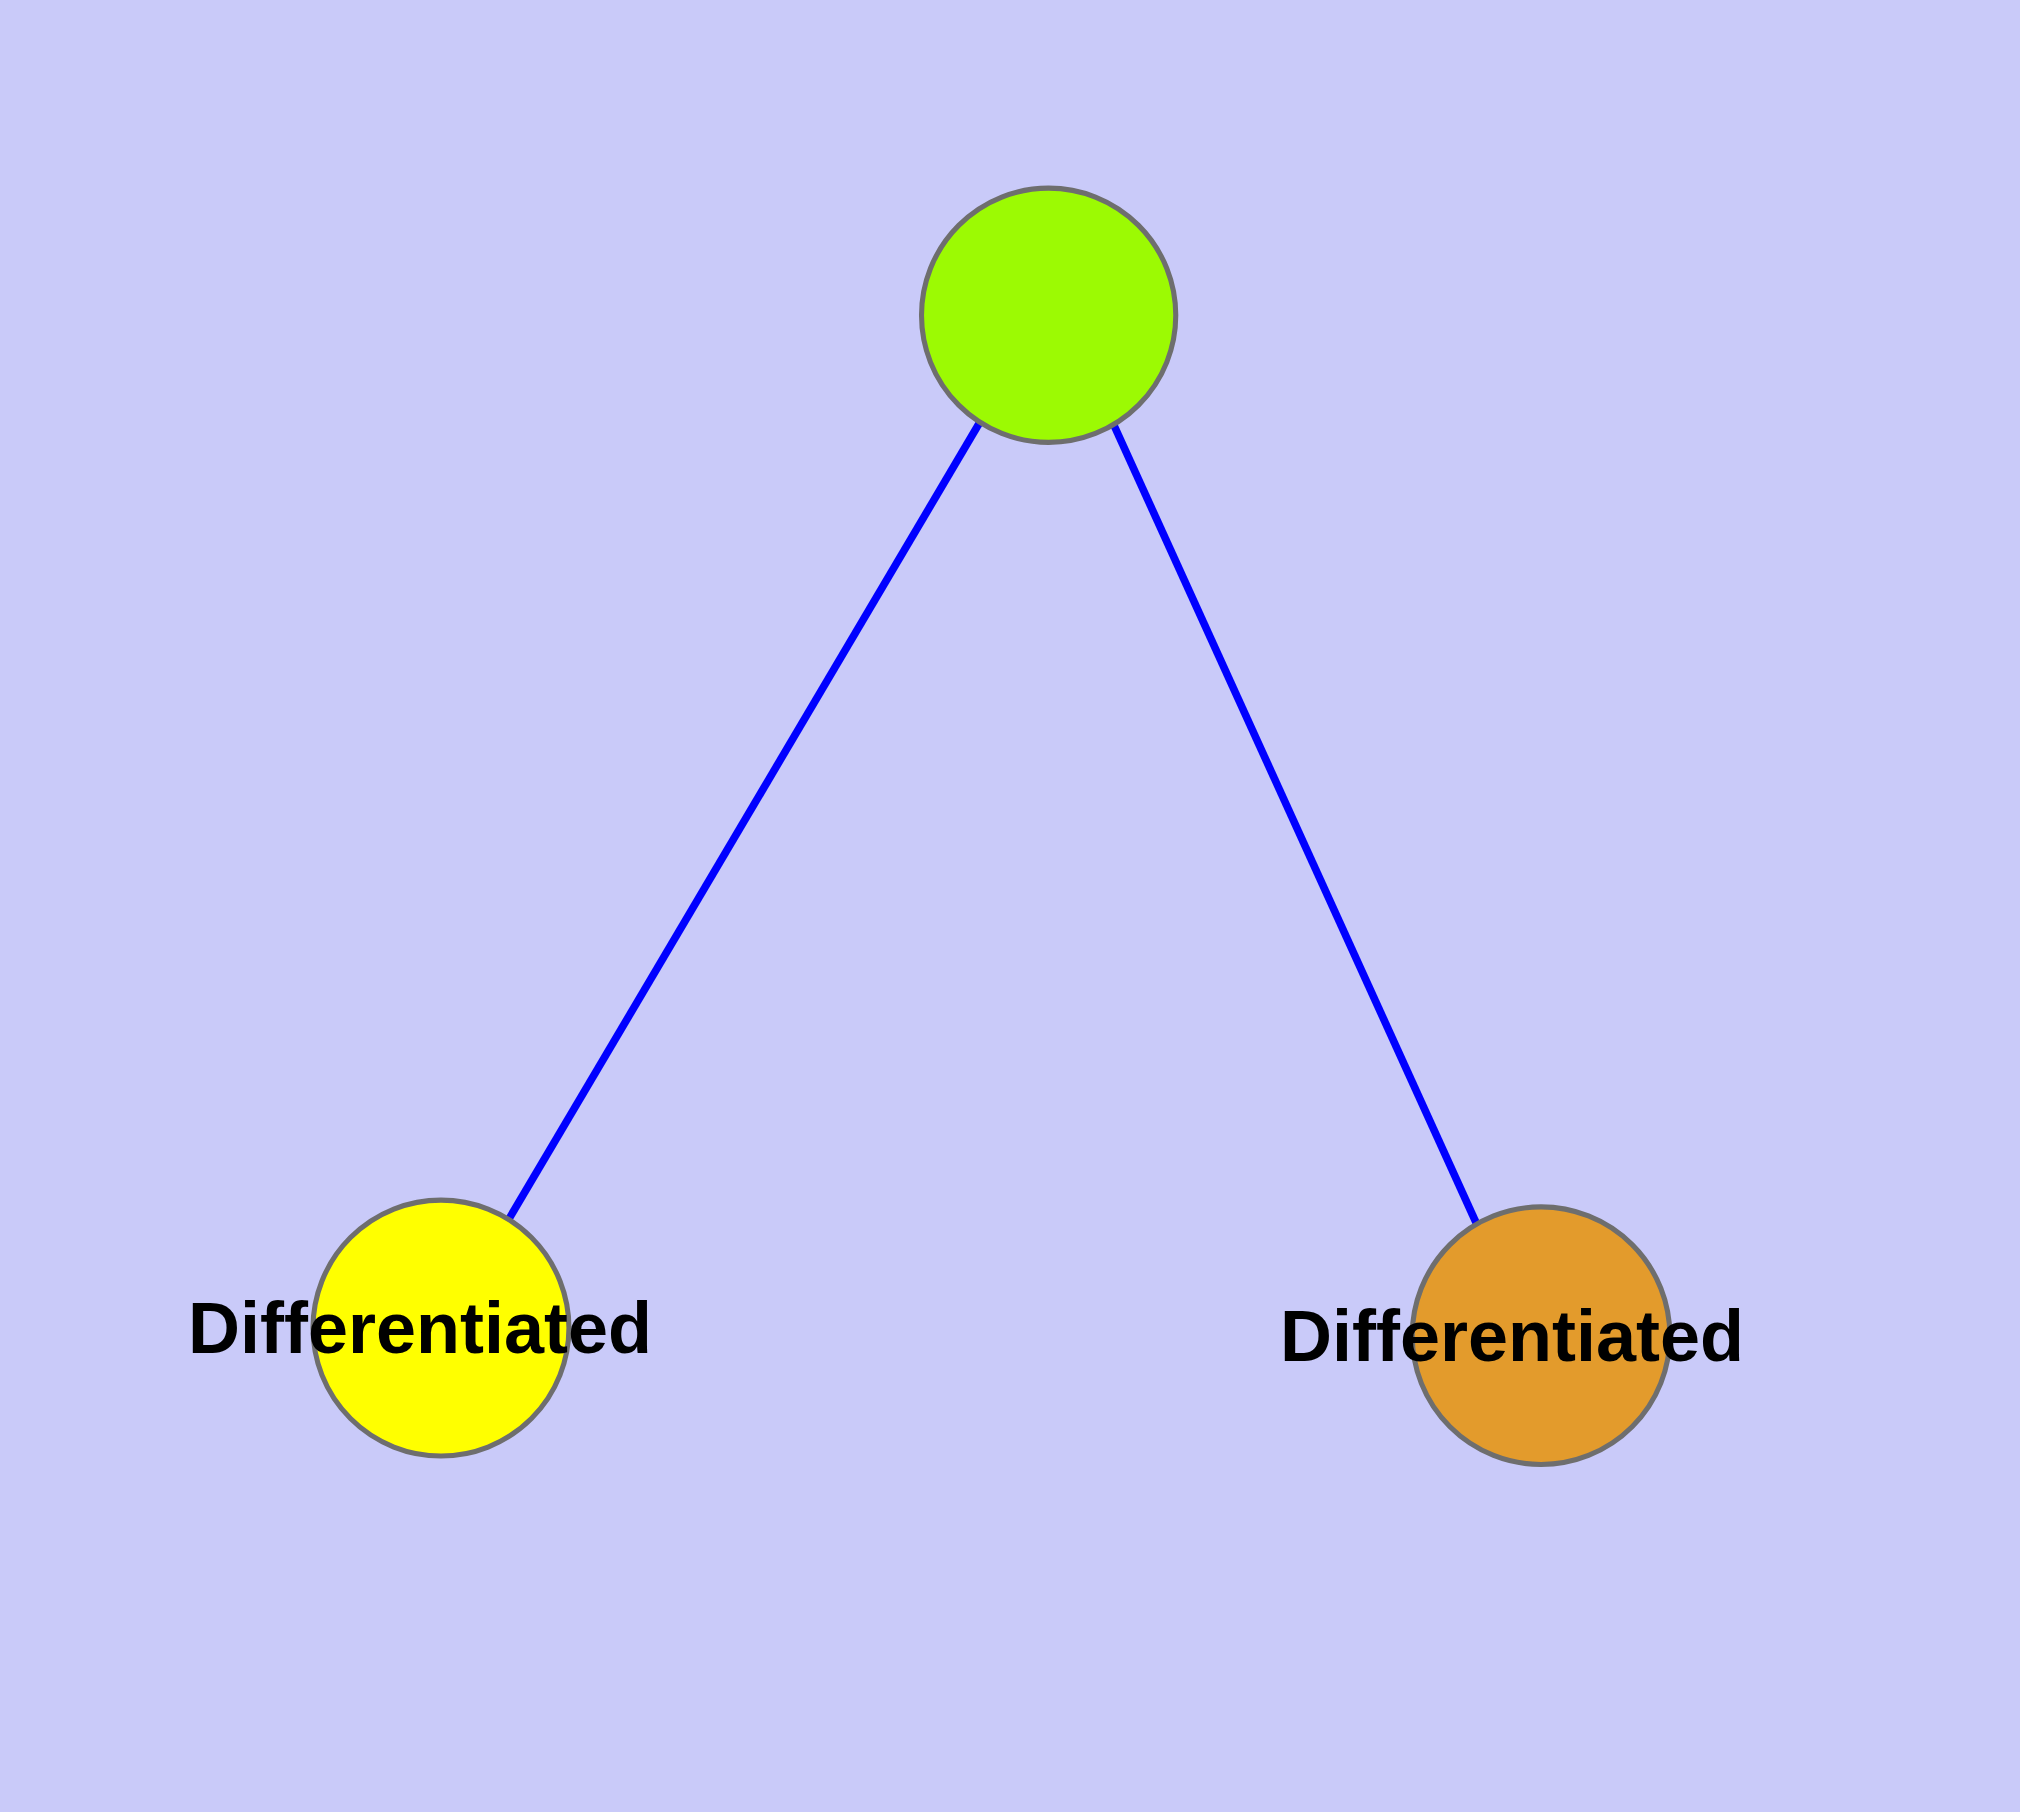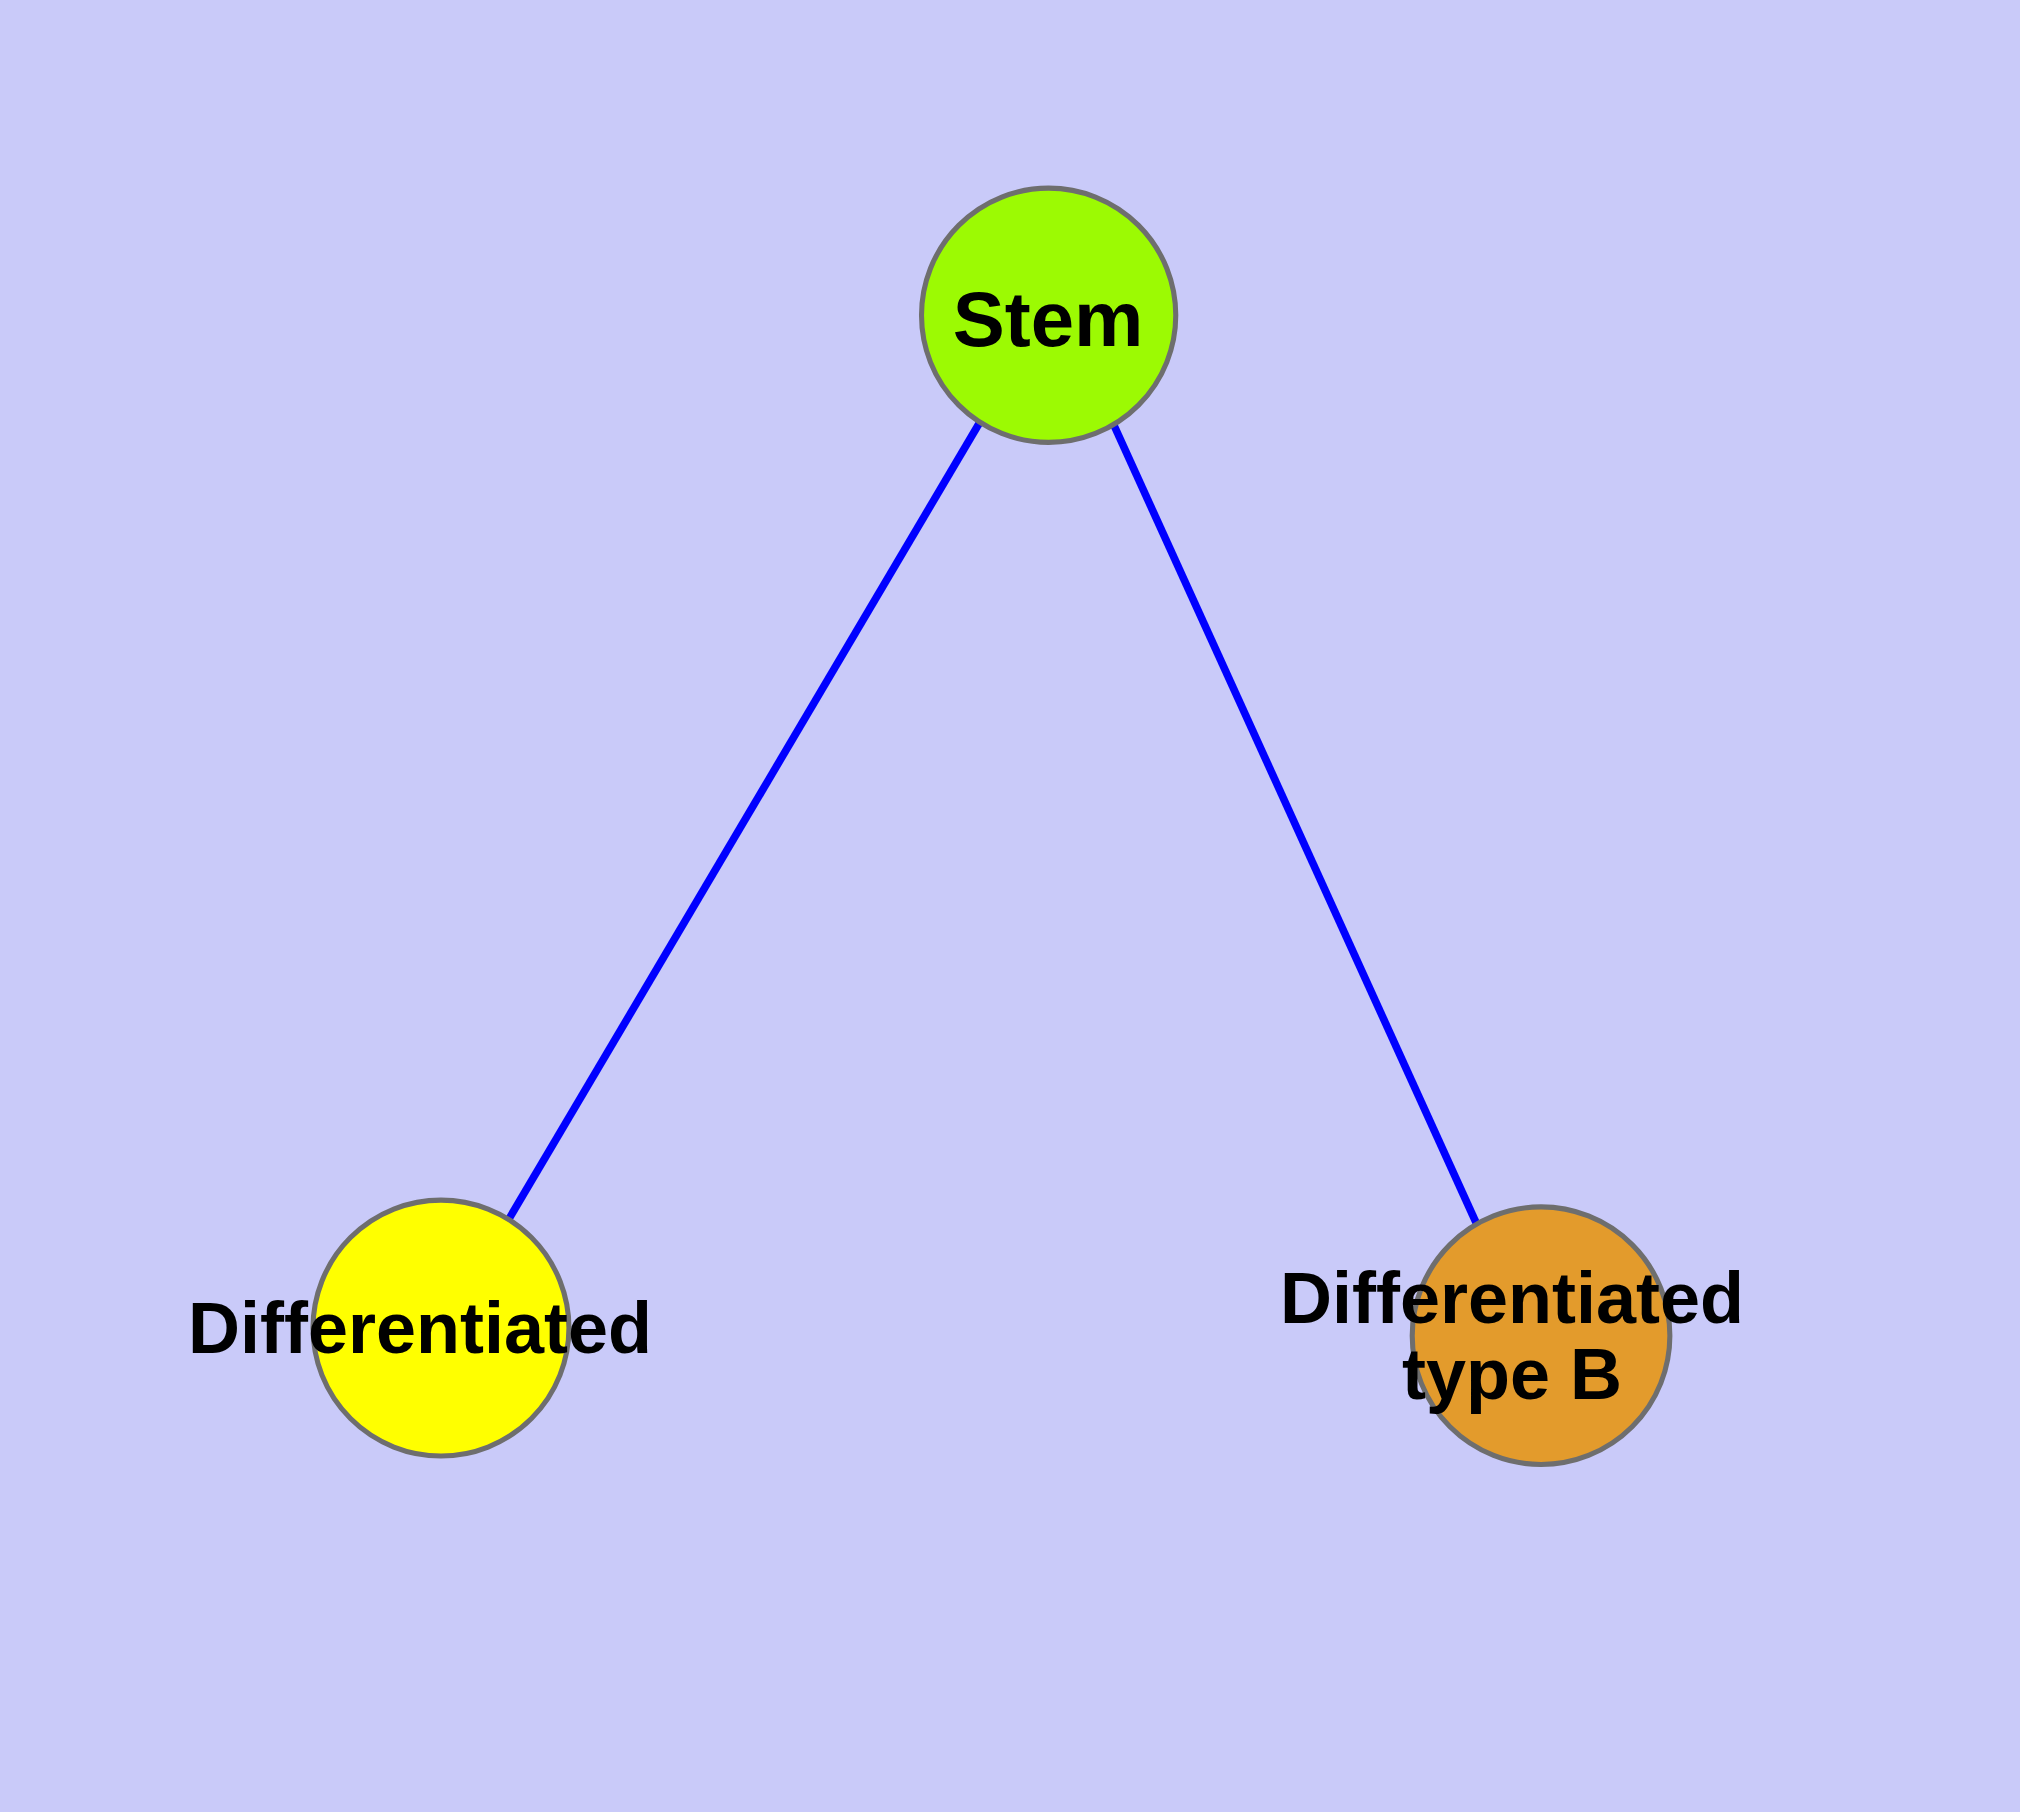--- a/index.html
+++ b/index.html
@@ -78,27 +78,23 @@
       <line class="edge-line" x1="1156" y1="498" x2="601" y2="1437" stroke="#0000ff" stroke-width="9"></line>
       <line class="edge-line" x1="1311" y1="495" x2="1742" y2="1444" stroke="#0000ff" stroke-width="9"></line>
     </g>
     <g>
       <circle class="node-circle" cx="1237" cy="372" r="150" fill="#9cfa03" stroke="#6e6e6e" stroke-width="6"></circle>
       <circle class="node-circle" cx="520" cy="1567" r="151" fill="#ffff00" stroke="#6e6e6e" stroke-width="6"></circle>
       <circle class="node-circle" cx="1818" cy="1576" r="152" fill="#e39b2c" stroke="#6e6e6e" stroke-width="6"></circle>
     </g>
   </svg>
 
-  <div class="node-label" id="label-stem" style="font-size: 78px; color: rgb(0, 0, 0);">
-    <span class="label-line">Stem</span>
-  </div>
 
   <div class="node-label" id="label-diff-a" style="font-size: 72px; color: rgb(0, 0, 0);">
     <span class="label-line">Differentiated</span>
   </div>
 
   <div class="node-label" id="label-diff-b" style="font-size: 72px; color: rgb(0, 0, 0);">
     <span class="label-line">Differentiated</span>
-    <span class="label-line">type B</span>
   </div>
 
 </div>
 
 
 </body></html>

